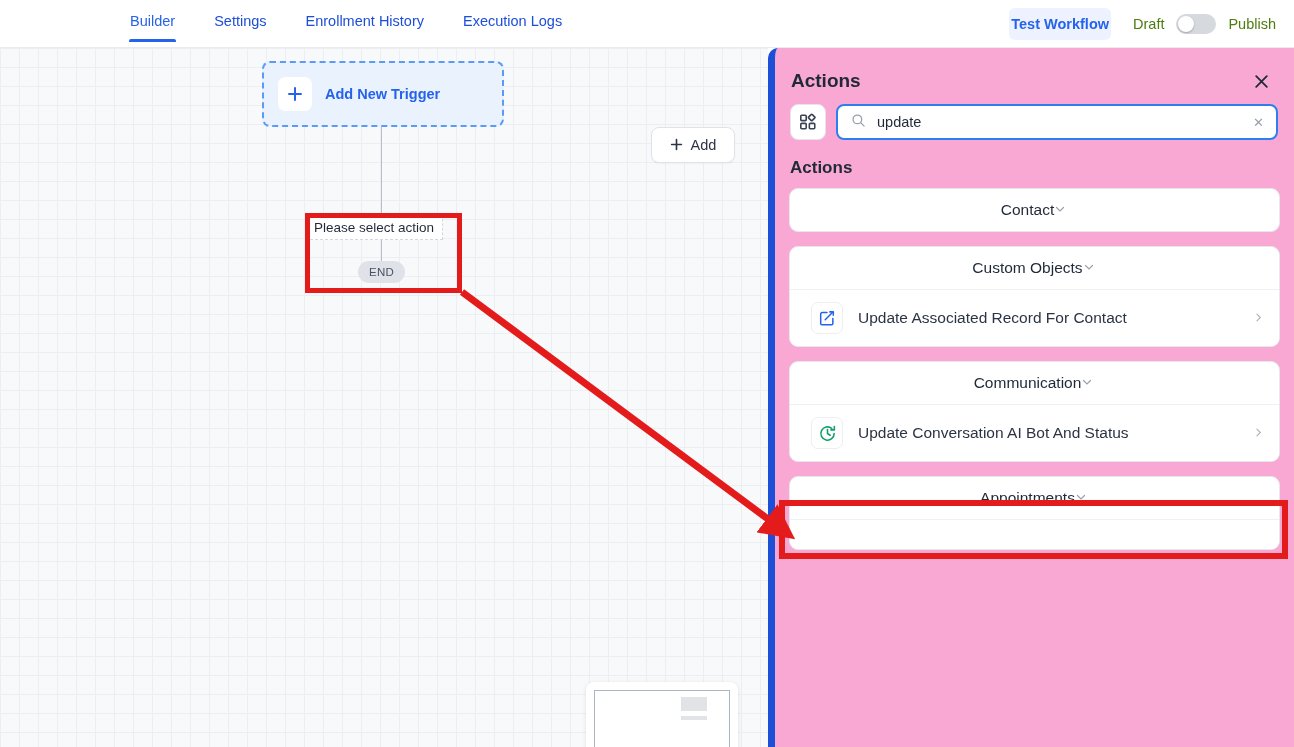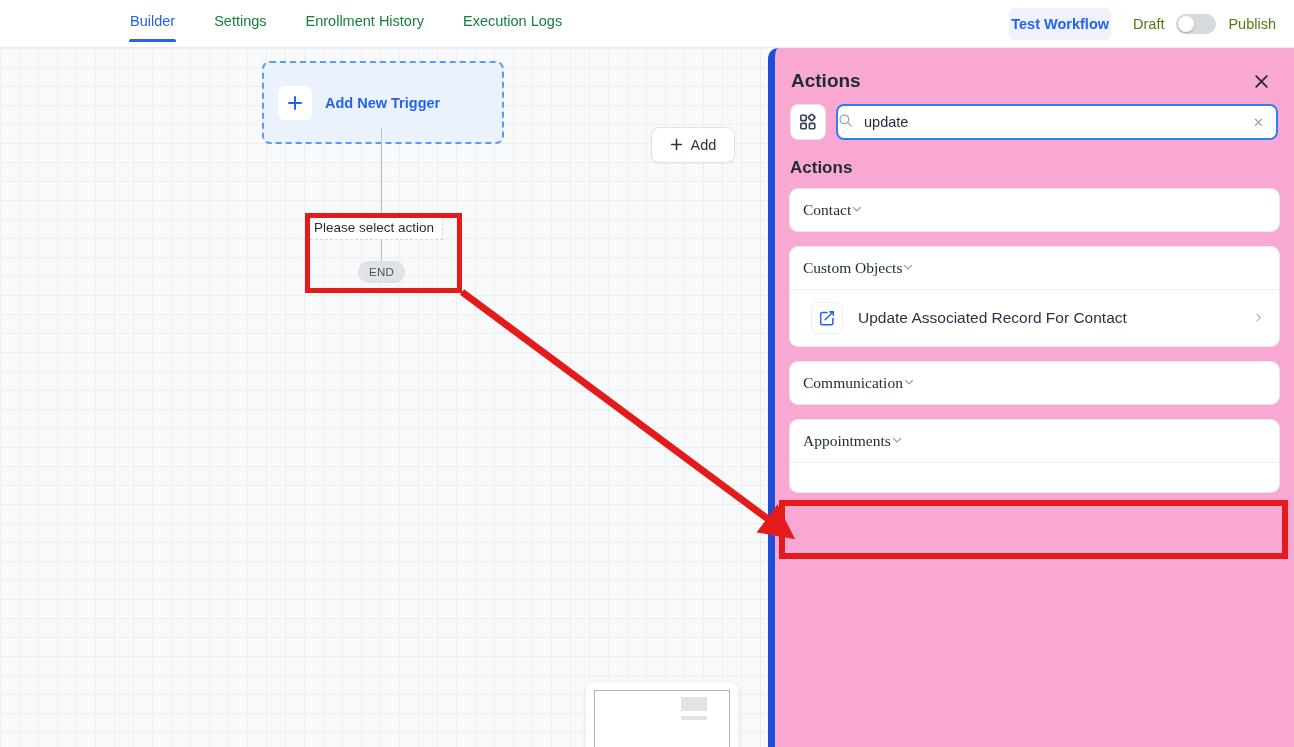--- a/index.html
+++ b/index.html
@@ -18,21 +18,21 @@
     position: absolute; left: 0; top: 0;
     width: 1294px; height: 48px;
     background: #ffffff;
     border-bottom: 1px solid #e8eaed;
     display: flex; align-items: center;
   }
   .tabs { display: flex; align-items: flex-end; height: 36px; margin-left: 130px; }
   .tab {
     position: relative;
     font-size: 14.5px;
-    color: #15803d;
+    color: #1d4ed8;
     padding: 0 0 13px 0;
     margin-right: 39px;
     cursor: pointer;
     white-space: nowrap;
     line-height: 1;
   }
   .tab.active { color: #2563eb; font-weight: 400; }
   .tab.active::after {
     content: ""; position: absolute; left: -1px; right: -1px; bottom: 0;
     height: 3px; background: #2563eb; border-radius: 2px 2px 0 0;
@@ -71,21 +71,21 @@
     background-color: #f8f9fb;
     background-image:
       linear-gradient(to right, #eceef2 1px, transparent 1px),
       linear-gradient(to bottom, #eceef2 1px, transparent 1px);
     background-size: 19px 19px;
     overflow: hidden;
   }
 
   .trigger-card {
     position: absolute; left: 262px; top: 13px;
-    width: 242px; height: 83px;
+    width: 242px; height: 66px;
     background: #eaf2fe;
     border: 2px dashed #5b9bf8;
     border-radius: 8px;
     display: flex; align-items: center;
     cursor: pointer;
   }
   .trigger-plus-box {
     width: 34px; height: 34px; margin-left: 14px;
     background: #ffffff; border-radius: 7px;
     display: flex; align-items: center; justify-content: center;
@@ -190,21 +190,21 @@
   }
   .grid-btn {
     width: 36px; height: 36px; flex: none;
     border: 1px solid #e3e6ea; border-radius: 8px;
     background: #fff; display: flex; align-items: center; justify-content: center;
     cursor: pointer;
   }
   .search-box {
     flex: 1; height: 36px;
     border: 2px solid #2f7ef1; border-radius: 8px;
-    display: flex; align-items: center; padding: 0 10px 0 0;
+    display: flex; align-items: center; padding: 0 10px 0 13px;
     background: #fff;
   }
   .search-input-text {
     flex: 1; margin-left: 9px; font-size: 14.5px; color: #1f2937;
     border: none; outline: none; background: transparent;
     font-family: inherit;
   }
   .clear-x {
     color: #9aa1ad; font-size: 13px; cursor: pointer; padding: 0 2px;
   }
@@ -213,22 +213,22 @@
     font-size: 17px; font-weight: bold; color: #1f2937;
     padding: 18px 0 0 15px;
   }
 
   .group-list { padding: 10px 14px 0 14px; }
   .group {
     border: 1px solid #e5e8ec; border-radius: 9px;
     margin-bottom: 14px; background: #fff; overflow: hidden;
   }
   .group-head {
-    height: 42px; display: flex; align-items: center; justify-content: flex-start;
-    padding: 0 15px 0 13px; cursor: pointer; font-family: Liberation Serif, serif;
+    height: 42px; display: flex; align-items: center; justify-content: center;
+    padding: 0 15px 0 13px; cursor: pointer;
   }
   .group-head-label { font-size: 15.5px; color: #1f2937; }
   .chev-down { color: #9aa1ad; }
   .group-item {
     height: 57px; display: flex; align-items: center;
     padding: 0 15px 0 21px; cursor: pointer;
     border-top: 1px solid #eef0f3;
     background: #fff;
   }
   .item-icon-box {
@@ -367,20 +367,35 @@
         </span>
       </div>
     </div>
 
     <div class="group">
       <div class="group-head">
         <span class="group-head-label">Communication</span>
         <span class="chev-down">
           <svg width="12" height="12" viewBox="0 0 12 12">
               <path d="M2.5 4.5L6 8l3.5-3.5" fill="none" stroke="#9aa1ad" stroke-width="1.2" stroke-linecap="round"></path>
+            </svg>
+        </span>
+      </div>
+      <div class="group-item">
+        <span class="item-icon-box">
+          <svg width="19" height="19" viewBox="0 0 20 20">
+            <path d="M17 10a7 7 0 11-2.6-5.4" fill="none" stroke="#12a06a" stroke-width="1.7" stroke-linecap="round"></path>
+            <path d="M17.2 2.6v3.6h-3.6" fill="none" stroke="#12a06a" stroke-width="1.7" stroke-linecap="round" stroke-linejoin="round"></path>
+            <path d="M10 5.8V10l2.8 1.8" fill="none" stroke="#12a06a" stroke-width="1.7" stroke-linecap="round"></path>
+          </svg>
+        </span>
+        <span class="item-label">Update Conversation AI Bot And Status</span>
+        <span class="chev-right">
+          <svg width="11" height="11" viewBox="0 0 12 12">
+              <path d="M4.3 2.3L8 6l-3.7 3.7" fill="none" stroke="#aab0ba" stroke-width="1.2" stroke-linecap="round"></path>
             </svg>
         </span>
       </div>
     </div>
 
 
     <div class="group">
       <div class="group-head">
         <span class="group-head-label">Appointments</span>
         <span class="chev-down">

